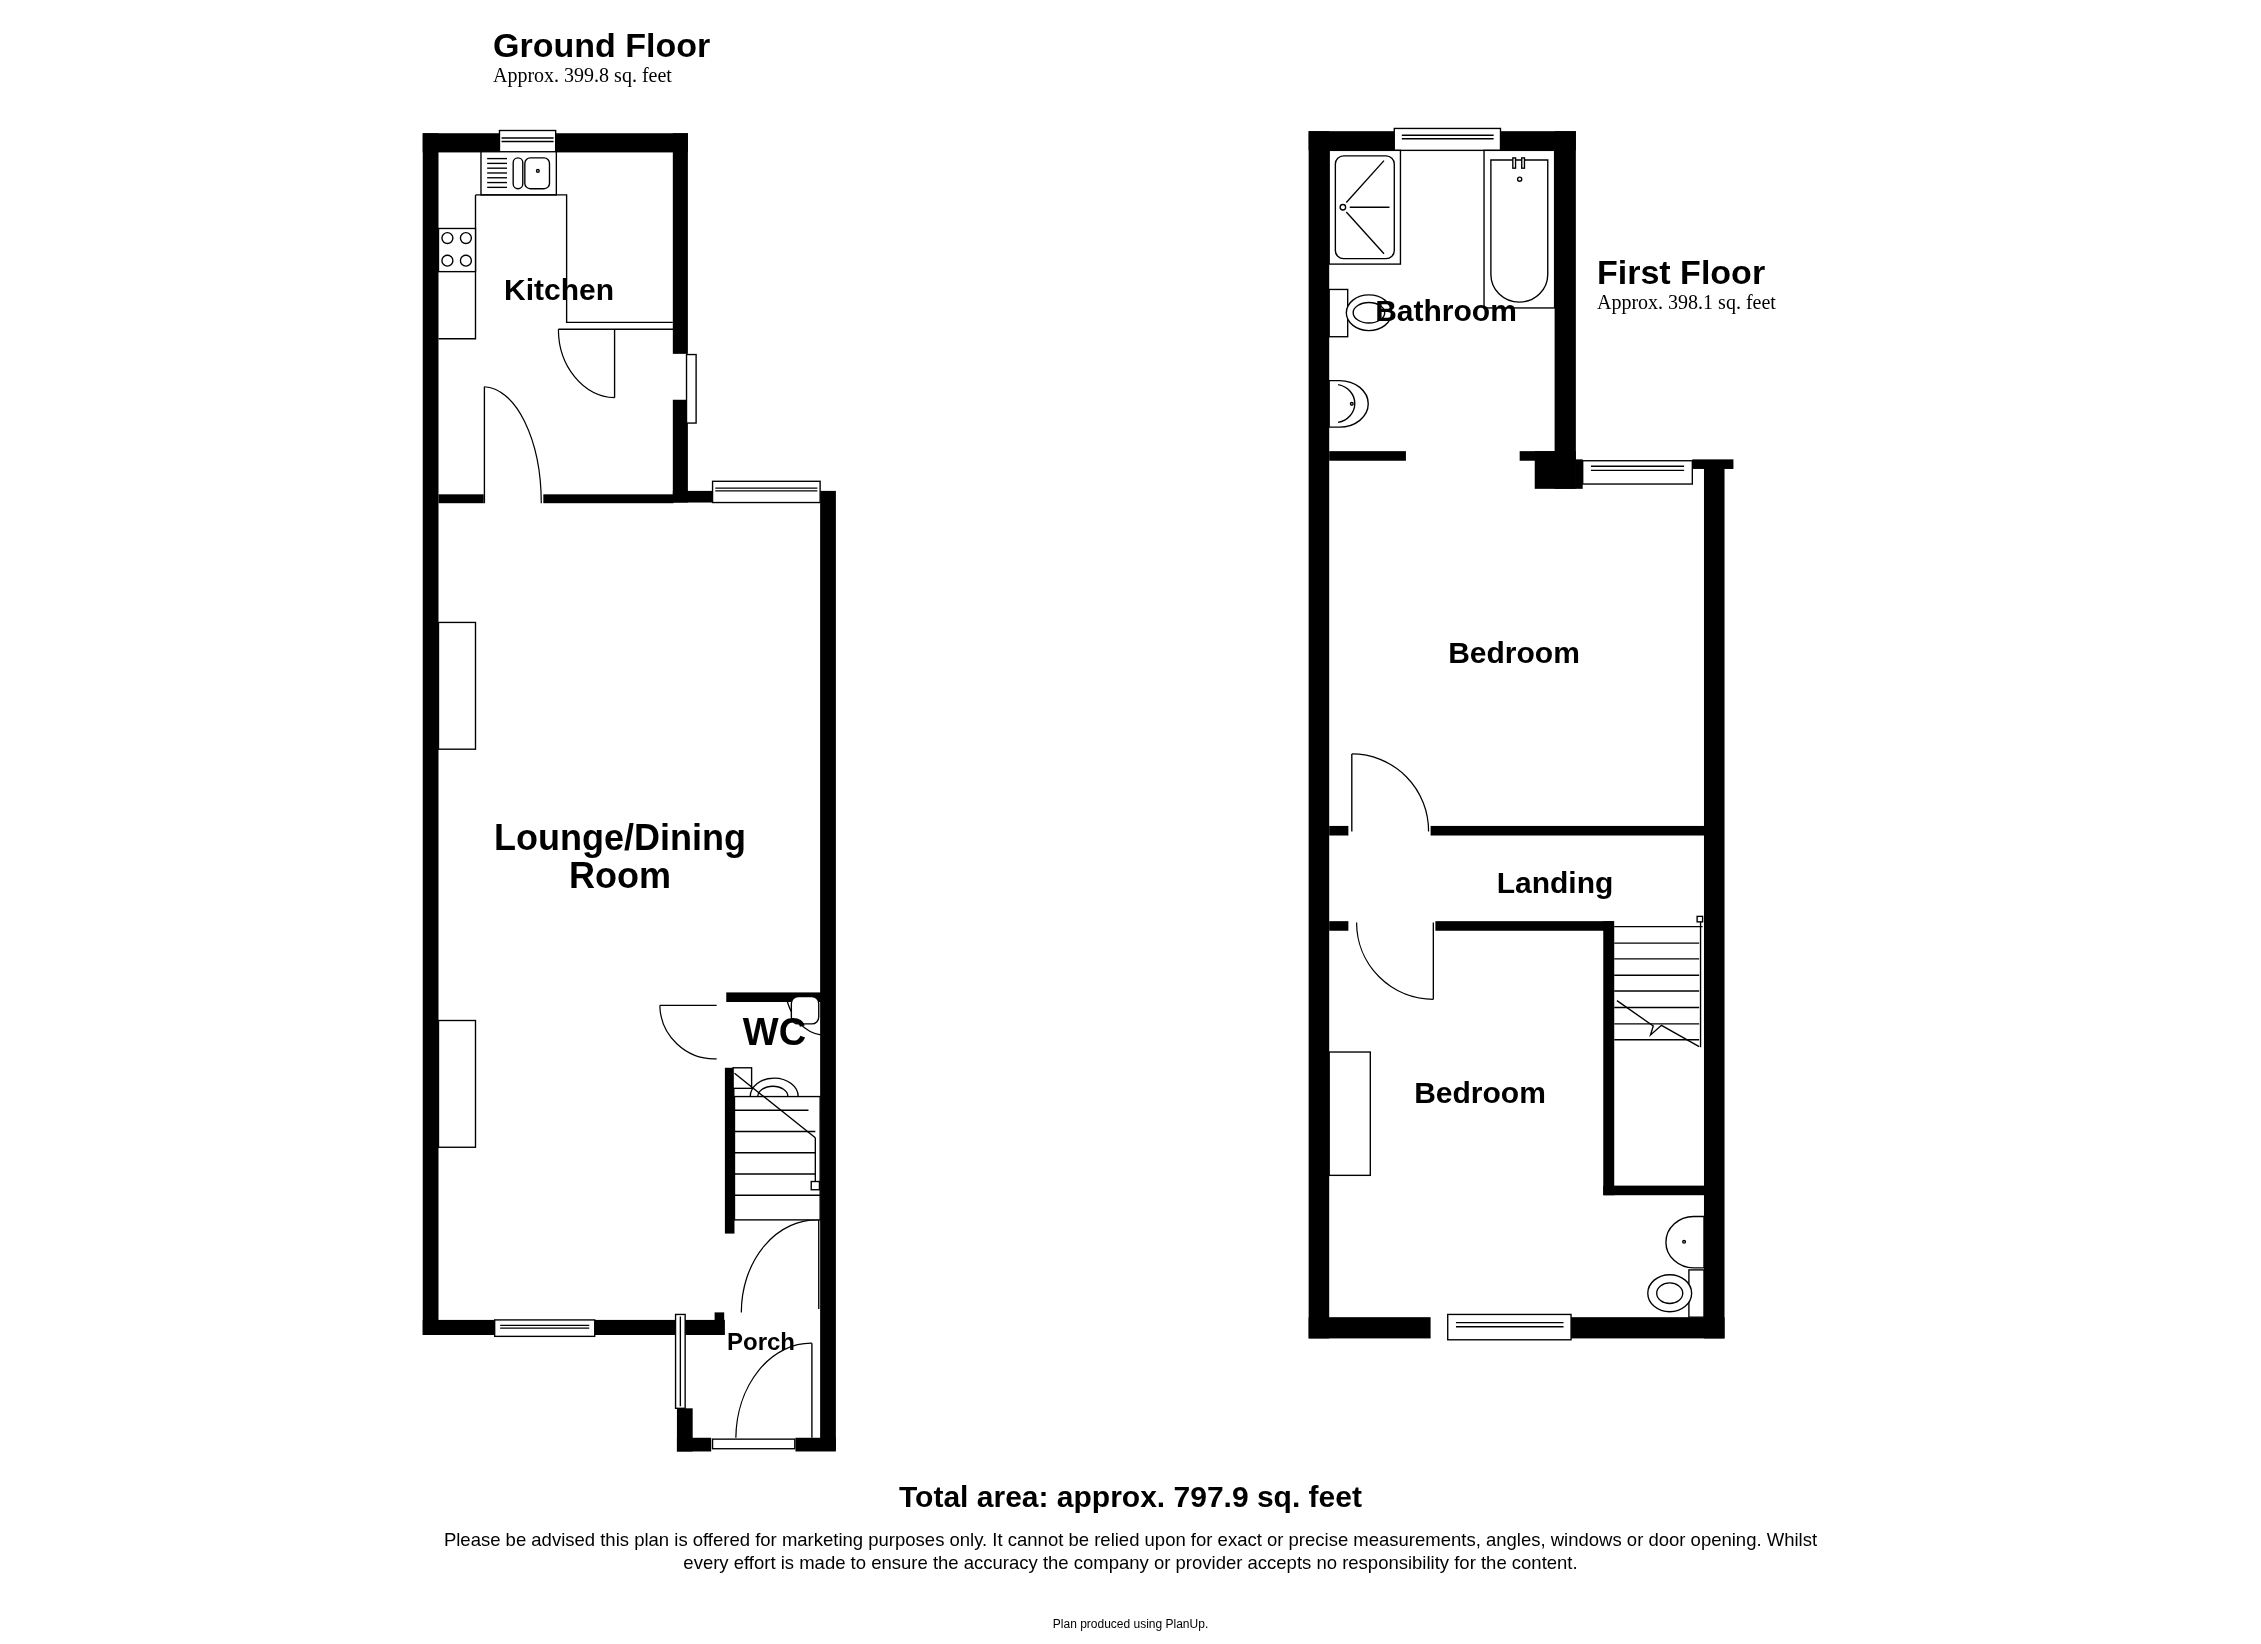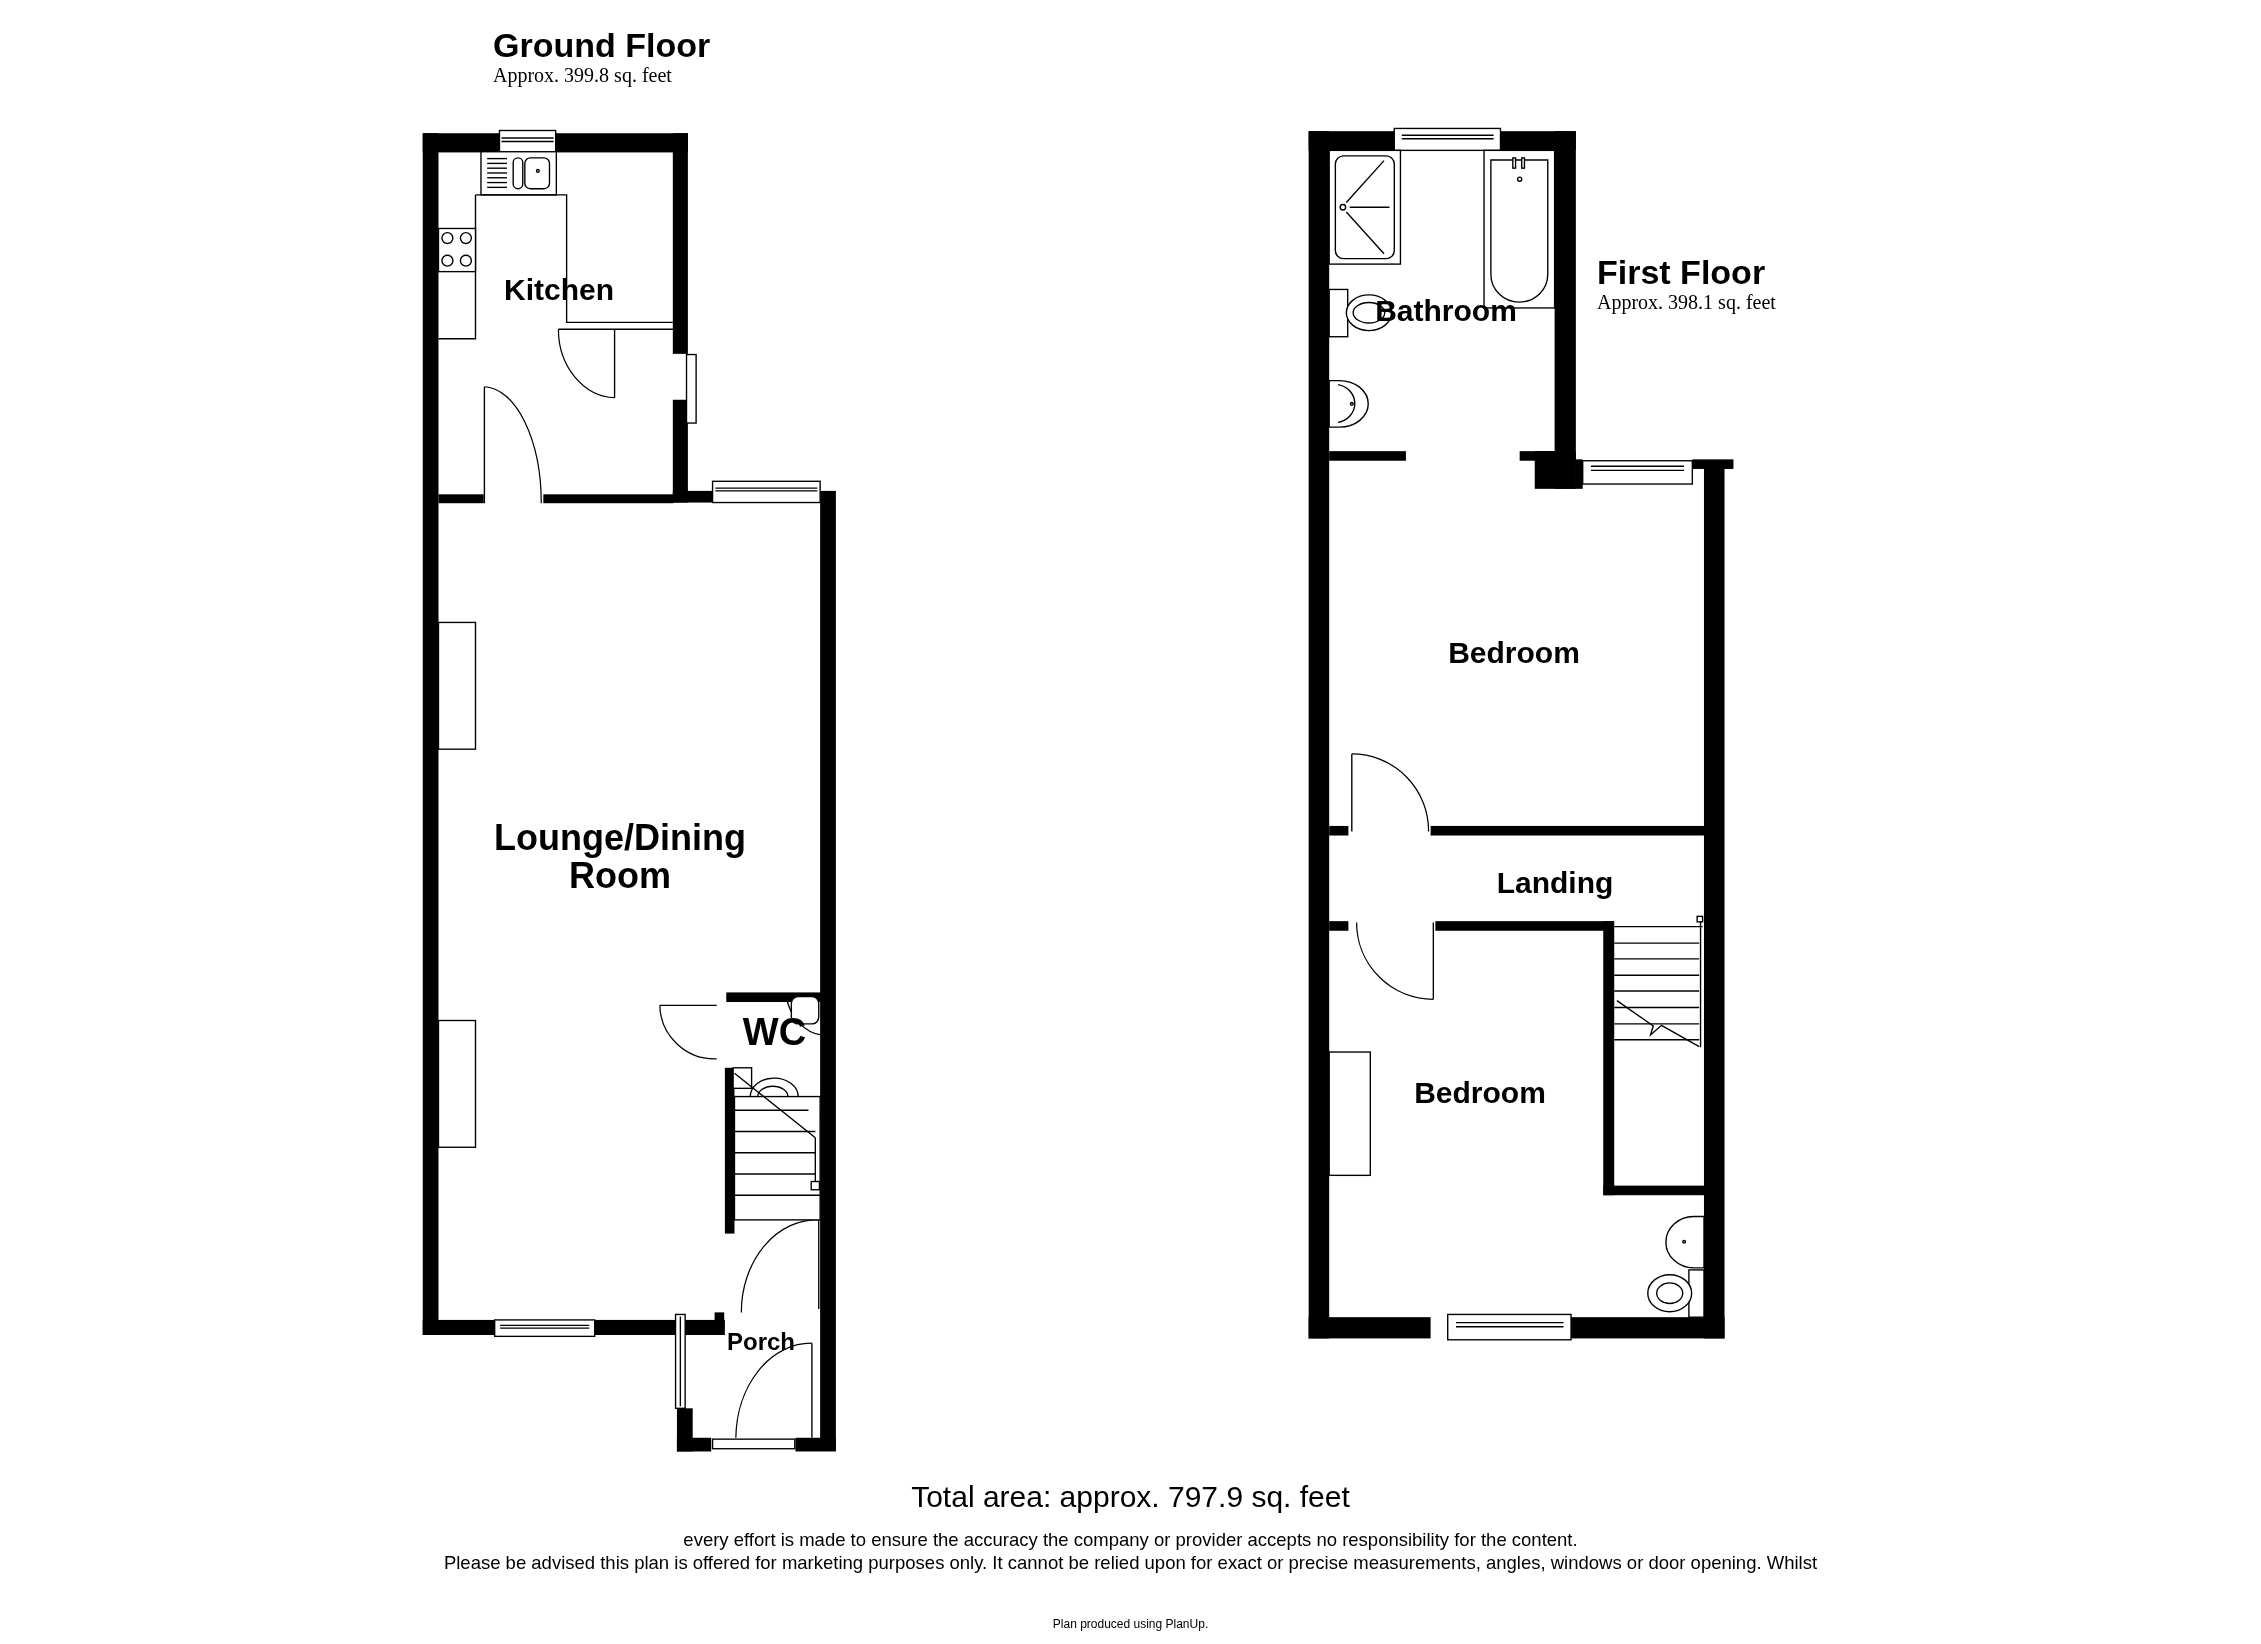--- a/index.html
+++ b/index.html
@@ -5,21 +5,21 @@
   html, body { margin: 0; padding: 0; background: #ffffff; }
   body { width: 2261px; height: 1645px; position: relative; overflow: hidden;
          font-family: "Liberation Sans", sans-serif; color: #000; }
   .canvas { position: absolute; left: 0; top: 0; width: 2261px; height: 1645px; }
   .lbl { position: absolute; font-family: "Liberation Sans", sans-serif; font-weight: bold;
          color: #000; text-align: center; white-space: nowrap; line-height: 1.05; }
   .floor-title { position: absolute; text-align: left; white-space: nowrap; }
   .floor-title .t { font-weight: bold; font-size: 34px; display: block; line-height: 1.1; }
   .floor-title .s { font-size: 20px; display: block; line-height: 1.15; font-family: Liberation Serif, serif; }
   .foot { position: absolute; left: 0; width: 2261px; text-align: center; white-space: nowrap; }
-  .total { top: 1480px; font-size: 30px; }
+  .total { top: 1480px; font-size: 30px; font-weight: bold; }
   .disc { top: 1529px; font-size: 18.5px; line-height: 22.6px; }
   .produced { top: 1617px; font-size: 12px; }
   .wall { fill: #000; }
   .fx { fill: #fff; stroke: #000; stroke-width: 2; }
   .ln { fill: none; stroke: #000; stroke-width: 2; }
   .arc { fill: none; stroke: #000; stroke-width: 1.8; }
   .win { fill: #fff; stroke: #000; stroke-width: 2; }
 </style>
 </head>
 <body>
@@ -264,17 +264,17 @@
 <div class="lbl" style="left:740px; top:1013px; width:69px; font-size:38px;">WC</div>
 <div class="lbl" style="left:706px; top:1329px; width:110px; font-size:24px;">Porch</div>
 
 <div class="lbl" style="left:1364px; top:295px; width:164px; font-size:30px;">Bathroom</div>
 <div class="lbl" style="left:1425px; top:637px; width:178px; font-size:30px;">Bedroom</div>
 <div class="lbl" style="left:1473px; top:867px; width:164px; font-size:30px;">Landing</div>
 <div class="lbl" style="left:1391px; top:1077px; width:178px; font-size:30px;">Bedroom</div>
 
 <div class="foot total">Total area: approx. 797.9 sq. feet</div>
 <div class="foot disc">
+  <div>Please be advised this plan is offered for marketing purposes only. It cannot be relied upon for exact or precise measurements, angles, windows or door opening. Whilst</div>
   <div>every effort is made to ensure the accuracy the company or provider accepts no responsibility for the content.</div>
-  <div>Please be advised this plan is offered for marketing purposes only. It cannot be relied upon for exact or precise measurements, angles, windows or door opening. Whilst</div>
 </div>
 <div class="foot produced">Plan produced using PlanUp.</div>
 
 
 </body></html>

